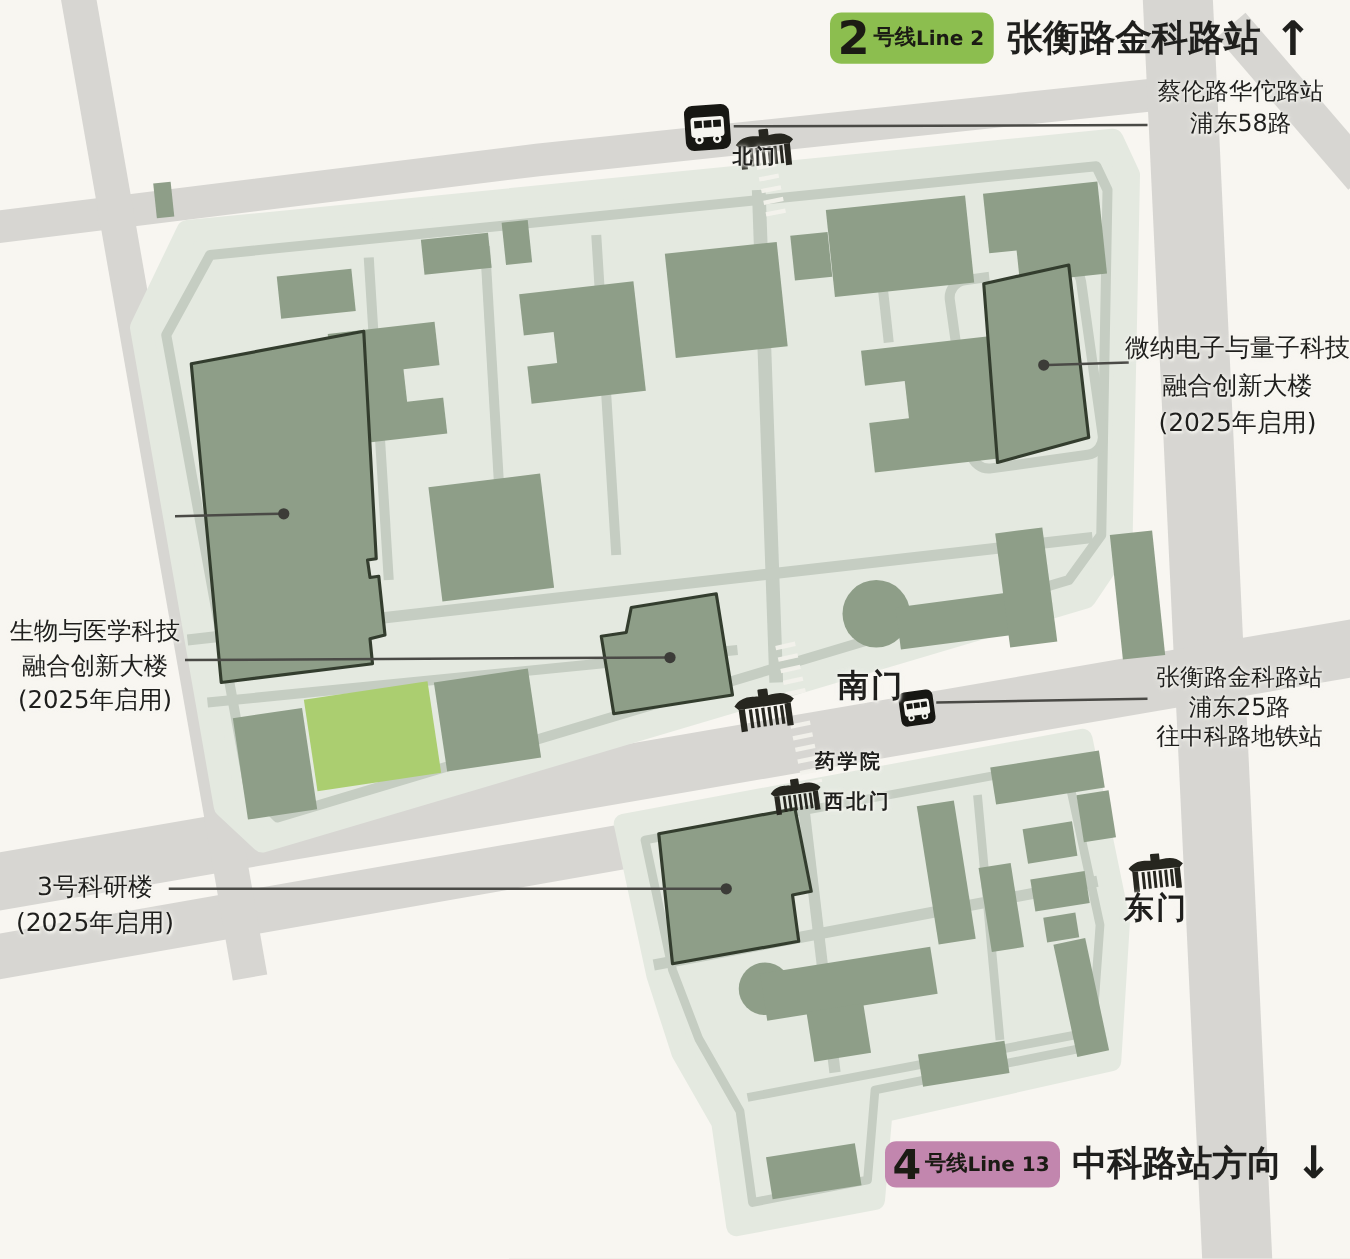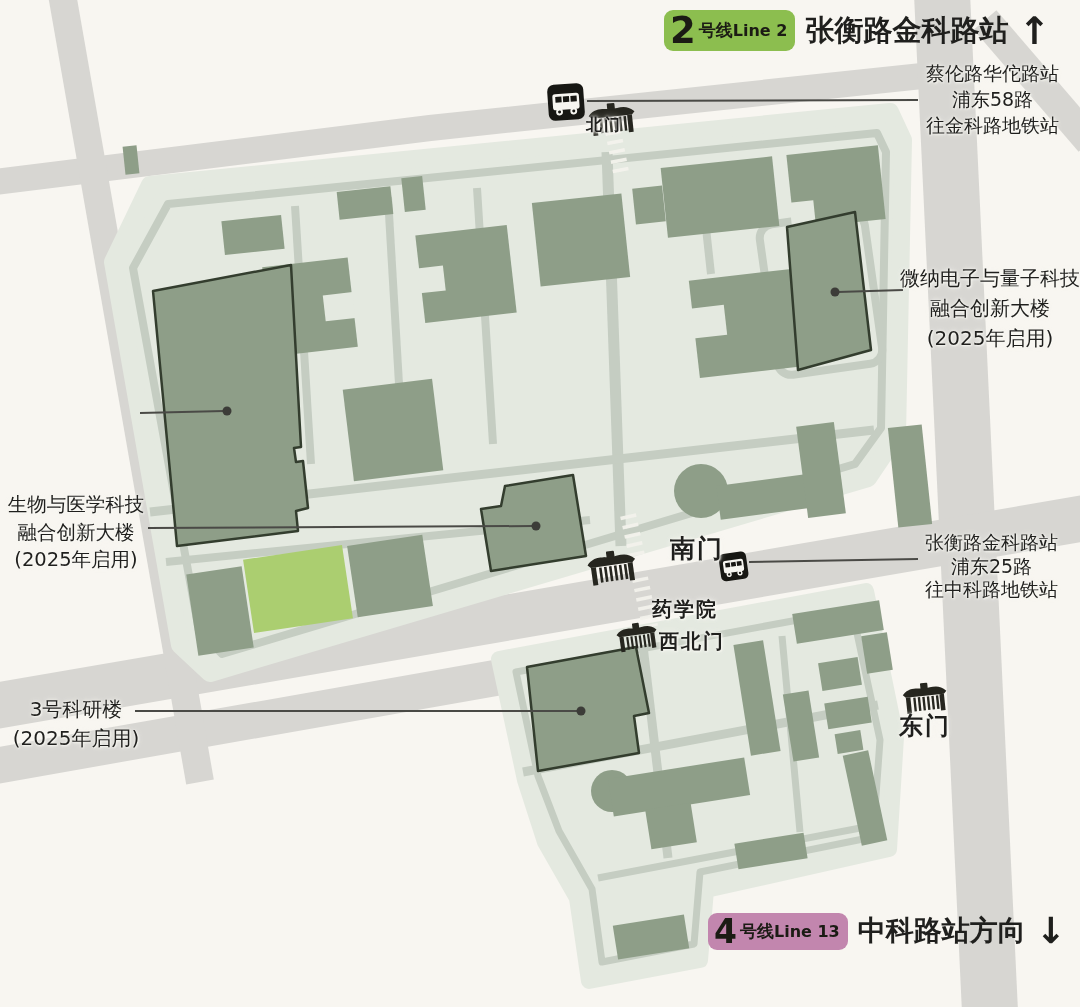--- a/index.html
+++ b/index.html
@@ -202,31 +202,30 @@
       <span class="badge-sub">Line 13</span>
     </span>
   </div>
   <span class="direction" style="font-size:28px;">中科路站方向</span>
   <span class="arrow" style="font-size:36px;">↓</span>
 </div>
 
 <div class="lbl blk center halo" style="left:905px;top:60px;width:175px;font-size:19px;font-weight:500;line-height:26px;">
   <span>蔡伦路华佗路站</span>
   <span>浦东58路</span>
-  <span>往金科路地铁站</span>
 </div>
 <div class="lbl blk center halo" style="left:903px;top:531px;width:177px;font-size:19px;font-weight:500;line-height:23.5px;">
   <span>张衡路金科路站</span>
   <span>浦东25路</span>
   <span>往中科路地铁站</span>
 </div>
 
 <div class="lbl gate-lbl halo" style="left:586px;top:115px;font-size:16px;">北门</div>
 <div class="lbl gate-lbl halo" style="left:634px;top:533px;font-size:25px;margin-left:36px;">南门</div>
-<div class="lbl gate-lbl halo blk" style="left:652px;top:593px;font-size:20px;line-height:32px;">
+<div class="lbl gate-lbl halo blk" style="left:652px;top:593px;font-size:16px;line-height:32px;">
   <span>药学院</span>
   <span style="padding-left:7px;">西北门</span>
 </div>
 <div class="lbl gate-lbl halo" style="left:899px;top:711px;font-size:24px;">东门</div>
 
 <div class="lbl blk center halo callout-lbl" style="left:0px;top:491px;width:152px;font-size:19.5px;line-height:27.5px;">
   <span>生物与医学科技</span>
   <span>融合创新大楼</span>
   <span>(2025年启用)</span>
 </div>

